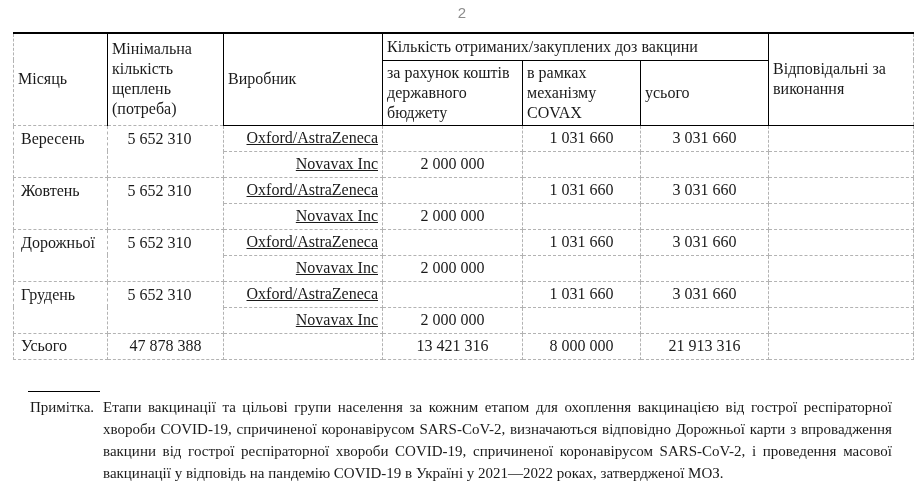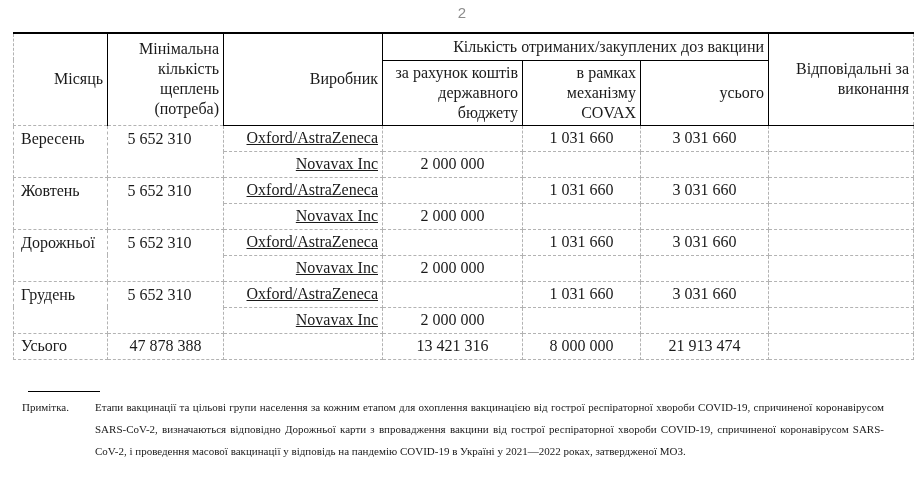--- a/index.html
+++ b/index.html
@@ -29,21 +29,21 @@
     color: #1a1a1a;
   }
   table.vax td, table.vax th {
     border: 1px dashed #b3b3b3;
     font-weight: normal;
     overflow: hidden;
   }
   
   table.vax th {
     border: 1px solid #000000;
-    text-align: right;
+    text-align: left;
     vertical-align: middle;
     padding: 2px 4px;
     line-height: 1.25;
   }
   table.vax th.b-top    { border-top: 2px solid #000000; }
   table.vax th.left-dash   { border-left: 1px dashed #b3b3b3; }
   table.vax th.right-dash  { border-right: 1px dashed #b3b3b3; }
   table.vax th.bottom-dash { border-bottom: 1px dashed #b3b3b3; }
   tr.hdr1 { height: 27px; }
   tr.hdr2 { height: 60px; }
@@ -67,25 +67,25 @@
     padding: 2px 4px;
     margin-left: 44px;
   }
   td.empty { padding: 2px 4px; }
   td.total-label {
     text-align: left; vertical-align: middle;
     padding: 2px 4px 2px 7px;
   }
   .note {
     position: absolute;
-    left: 22px; top: 396px;
+    left: 30px; top: 396px;
     width: 862px;
     display: flex;
     align-items: flex-start;
-    font-size: 11px;
+    font-size: 15px;
     line-height: 22px;
   }
   .note-rule {
     position: absolute;
     left: 28px; top: 391px;
     width: 72px; height: 0;
     border-top: 1px solid #000000;
   }
   .note-label {
     flex: 0 0 73px;
@@ -192,21 +192,21 @@
     <td class="empty"></td>
     <td class="empty"></td>
   </tr>
 
   <tr class="datarow">
     <td class="total-label">Усього</td>
     <td class="num">47 878 388</td>
     <td class="empty"></td>
     <td class="num">13 421 316</td>
     <td class="num">8 000 000</td>
-    <td class="num">21 913 474</td>
+    <td class="num">21 913 316</td>
     <td class="empty"></td>
   </tr>
 </tbody>
   </table>
 
 <div class="note-rule"></div>
 <div class="note">
   <div class="note-label">Примітка.</div>
   <div class="note-text">Етапи вакцинації та цільові групи населення за кожним етапом для охоплення вакцинацією від гострої респіраторної хвороби COVID-19, спричиненої коронавірусом SARS-CoV-2, визначаються відповідно Дорожньої карти з впровадження вакцини від гострої респіраторної хвороби COVID-19, спричиненої коронавірусом SARS-CoV-2, і проведення масової вакцинації у відповідь на пандемію COVID-19 в Україні у 2021—2022 роках, затвердженої МОЗ.</div>
 </div>

